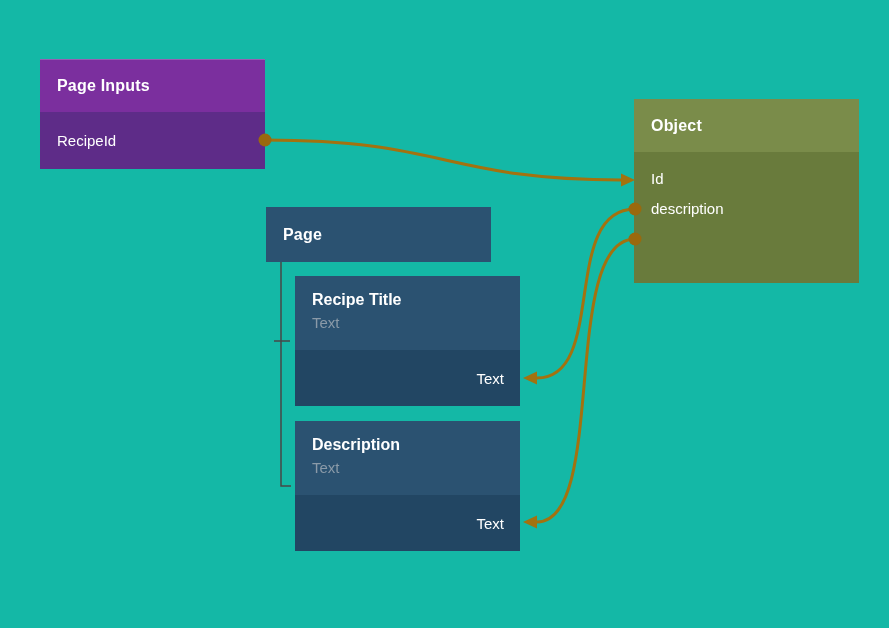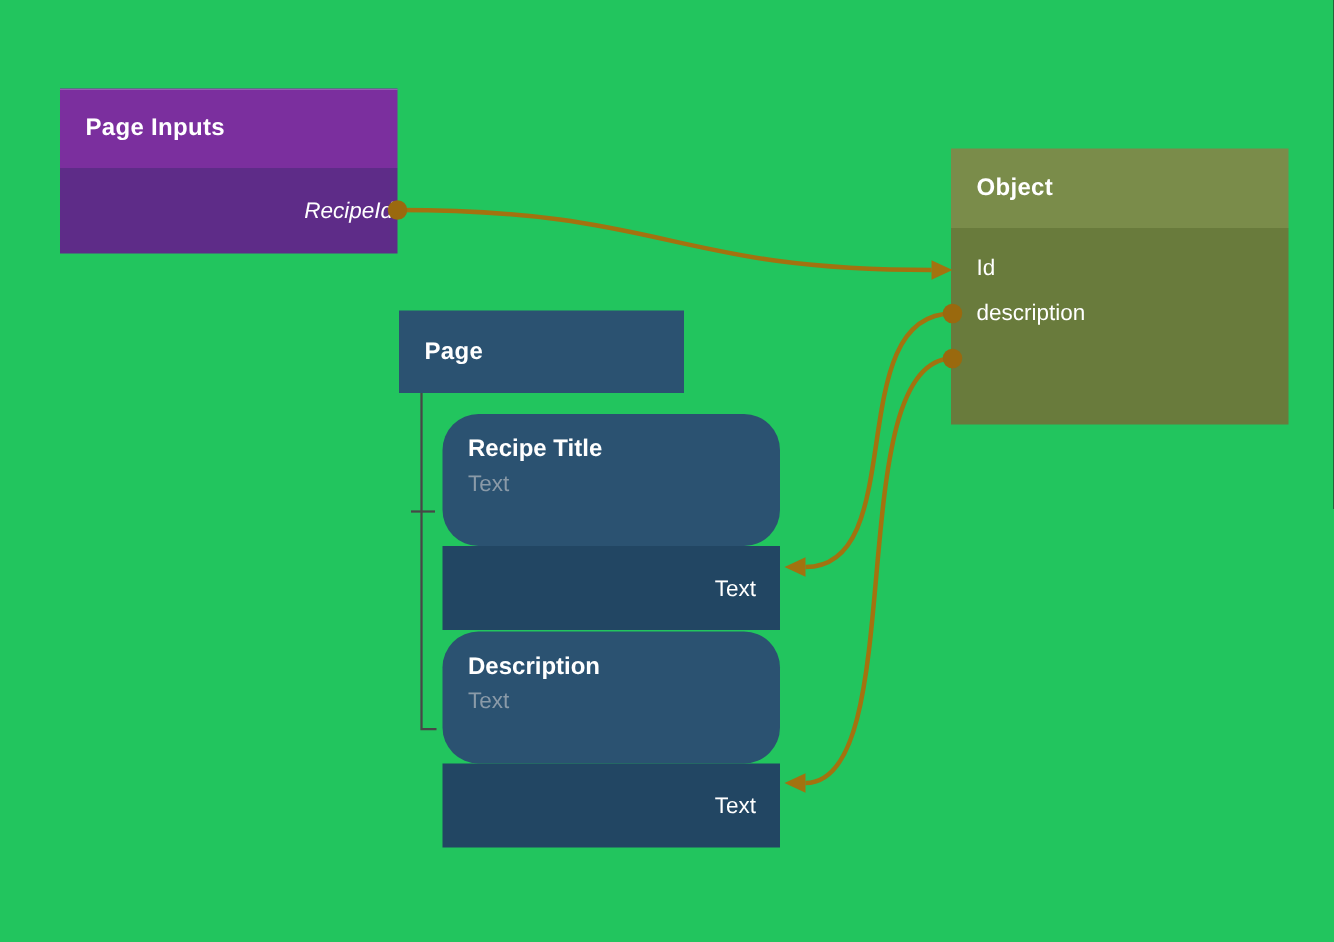--- a/index.html
+++ b/index.html
@@ -4,21 +4,21 @@
 <style>
   html, body {
     margin: 0;
     padding: 0;
     background: #201f1f;
   }
   .canvas {
     position: relative;
     width: 889px;
     height: 628px;
-    background: #22c55e;
+    background: #14b8a6;
     overflow: hidden;
     font-family: "Liberation Sans", sans-serif;
   }
   .node {
     position: absolute;
     box-sizing: border-box;
     color: #ffffff;
     z-index: 2;
   }
   .node-header {
@@ -35,55 +35,53 @@
   .node-page-inputs .node-header {
     height: 53px;
     background: #7b2f9e;
     box-shadow: inset 0 1px 0 rgba(255,255,255,0.22);
   }
   .node-page-inputs .node-body {
     height: 57px;
     background: #5e2c88;
     display: flex;
     align-items: center;
-    justify-content: flex-end;
-    padding: 0 3px;
+    justify-content: flex-start;
+    padding: 0 17px;
     font-size: 15px;
     box-sizing: border-box;
-    font-style: italic;
   }
   
   .node-object { left: 634px; top: 99px; width: 225px; height: 168px; }
   .node-object .node-header { height: 53px; background: #7a8c4a; align-items: center; }
   .node-object .node-body {
     height: 131px;
     background: #697b3c;
     padding-top: 11px;
     box-sizing: border-box;
   }
   .object-field {
     height: 30px;
     display: flex;
     align-items: center;
     padding: 0 17px;
     font-size: 15px;
   }
   
-  .node-page { left: 266px; top: 207px; width: 190px; height: 55px; background: #2b5271; }
+  .node-page { left: 266px; top: 207px; width: 225px; height: 55px; background: #2b5271; }
   .node-page .node-header { height: 55px; background: transparent; }
   
   .component-node { width: 225px; height: 130px; }
   .node-recipe-title { left: 295px; top: 276px; }
   .node-description  { left: 295px; top: 421px; }
   .component-node .component-header {
-    height: 88px;
+    height: 74px;
     background: #2b5271;
     padding: 13px 17px 0 17px;
     box-sizing: border-box;
-    border-radius: 24px;
   }
   .component-title {
     font-size: 16px;
     font-weight: 600;
     line-height: 22px;
     display: block;
   }
   .component-subtitle {
     font-size: 15px;
     line-height: 23px;

